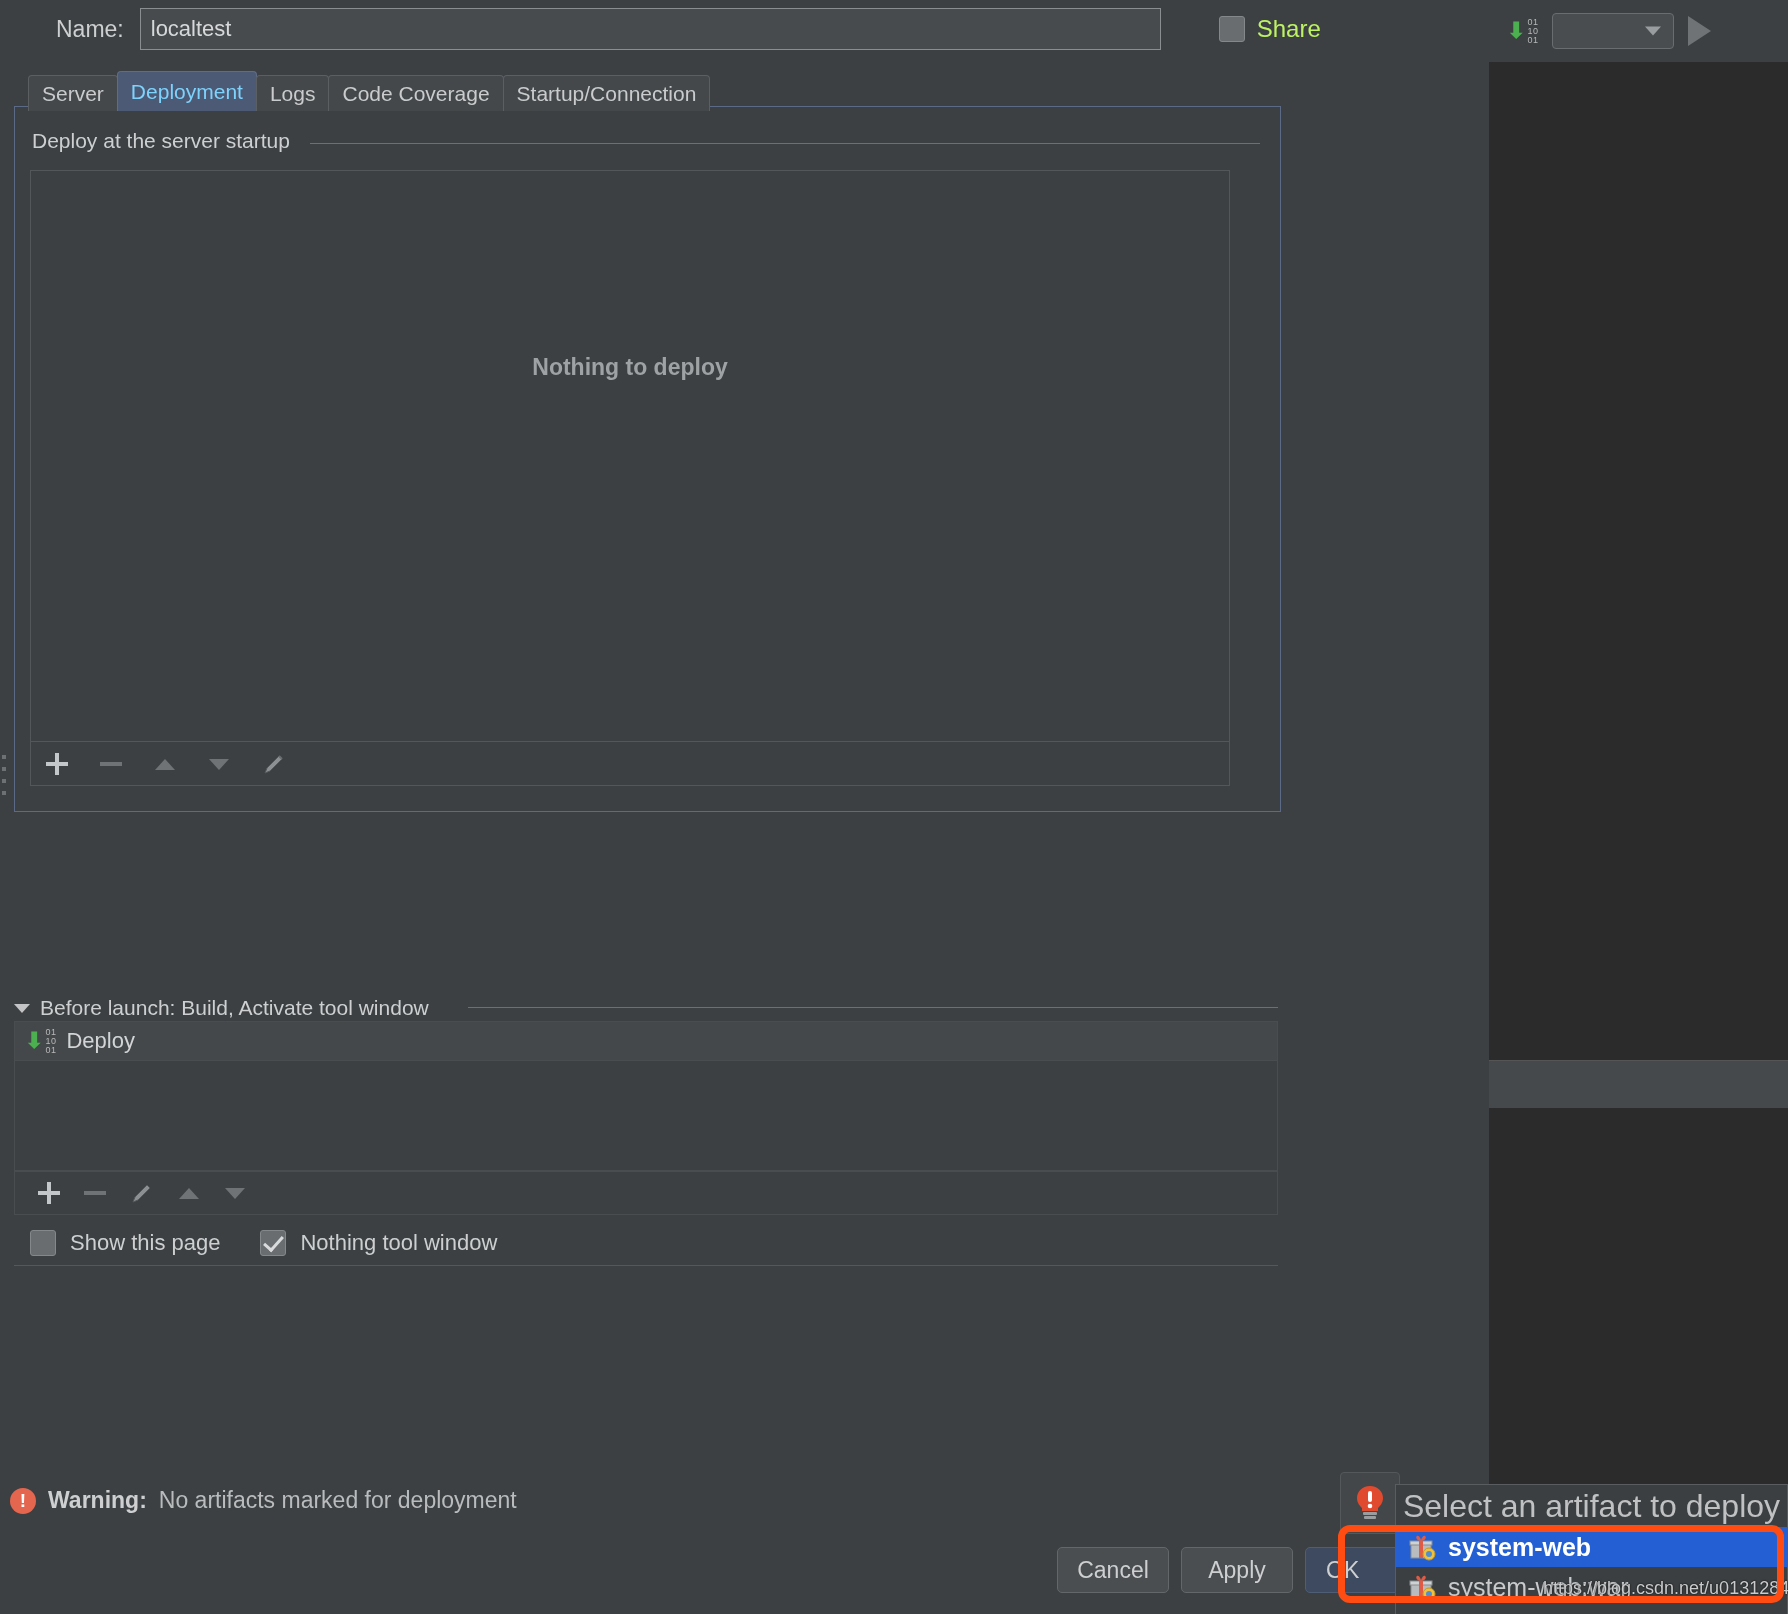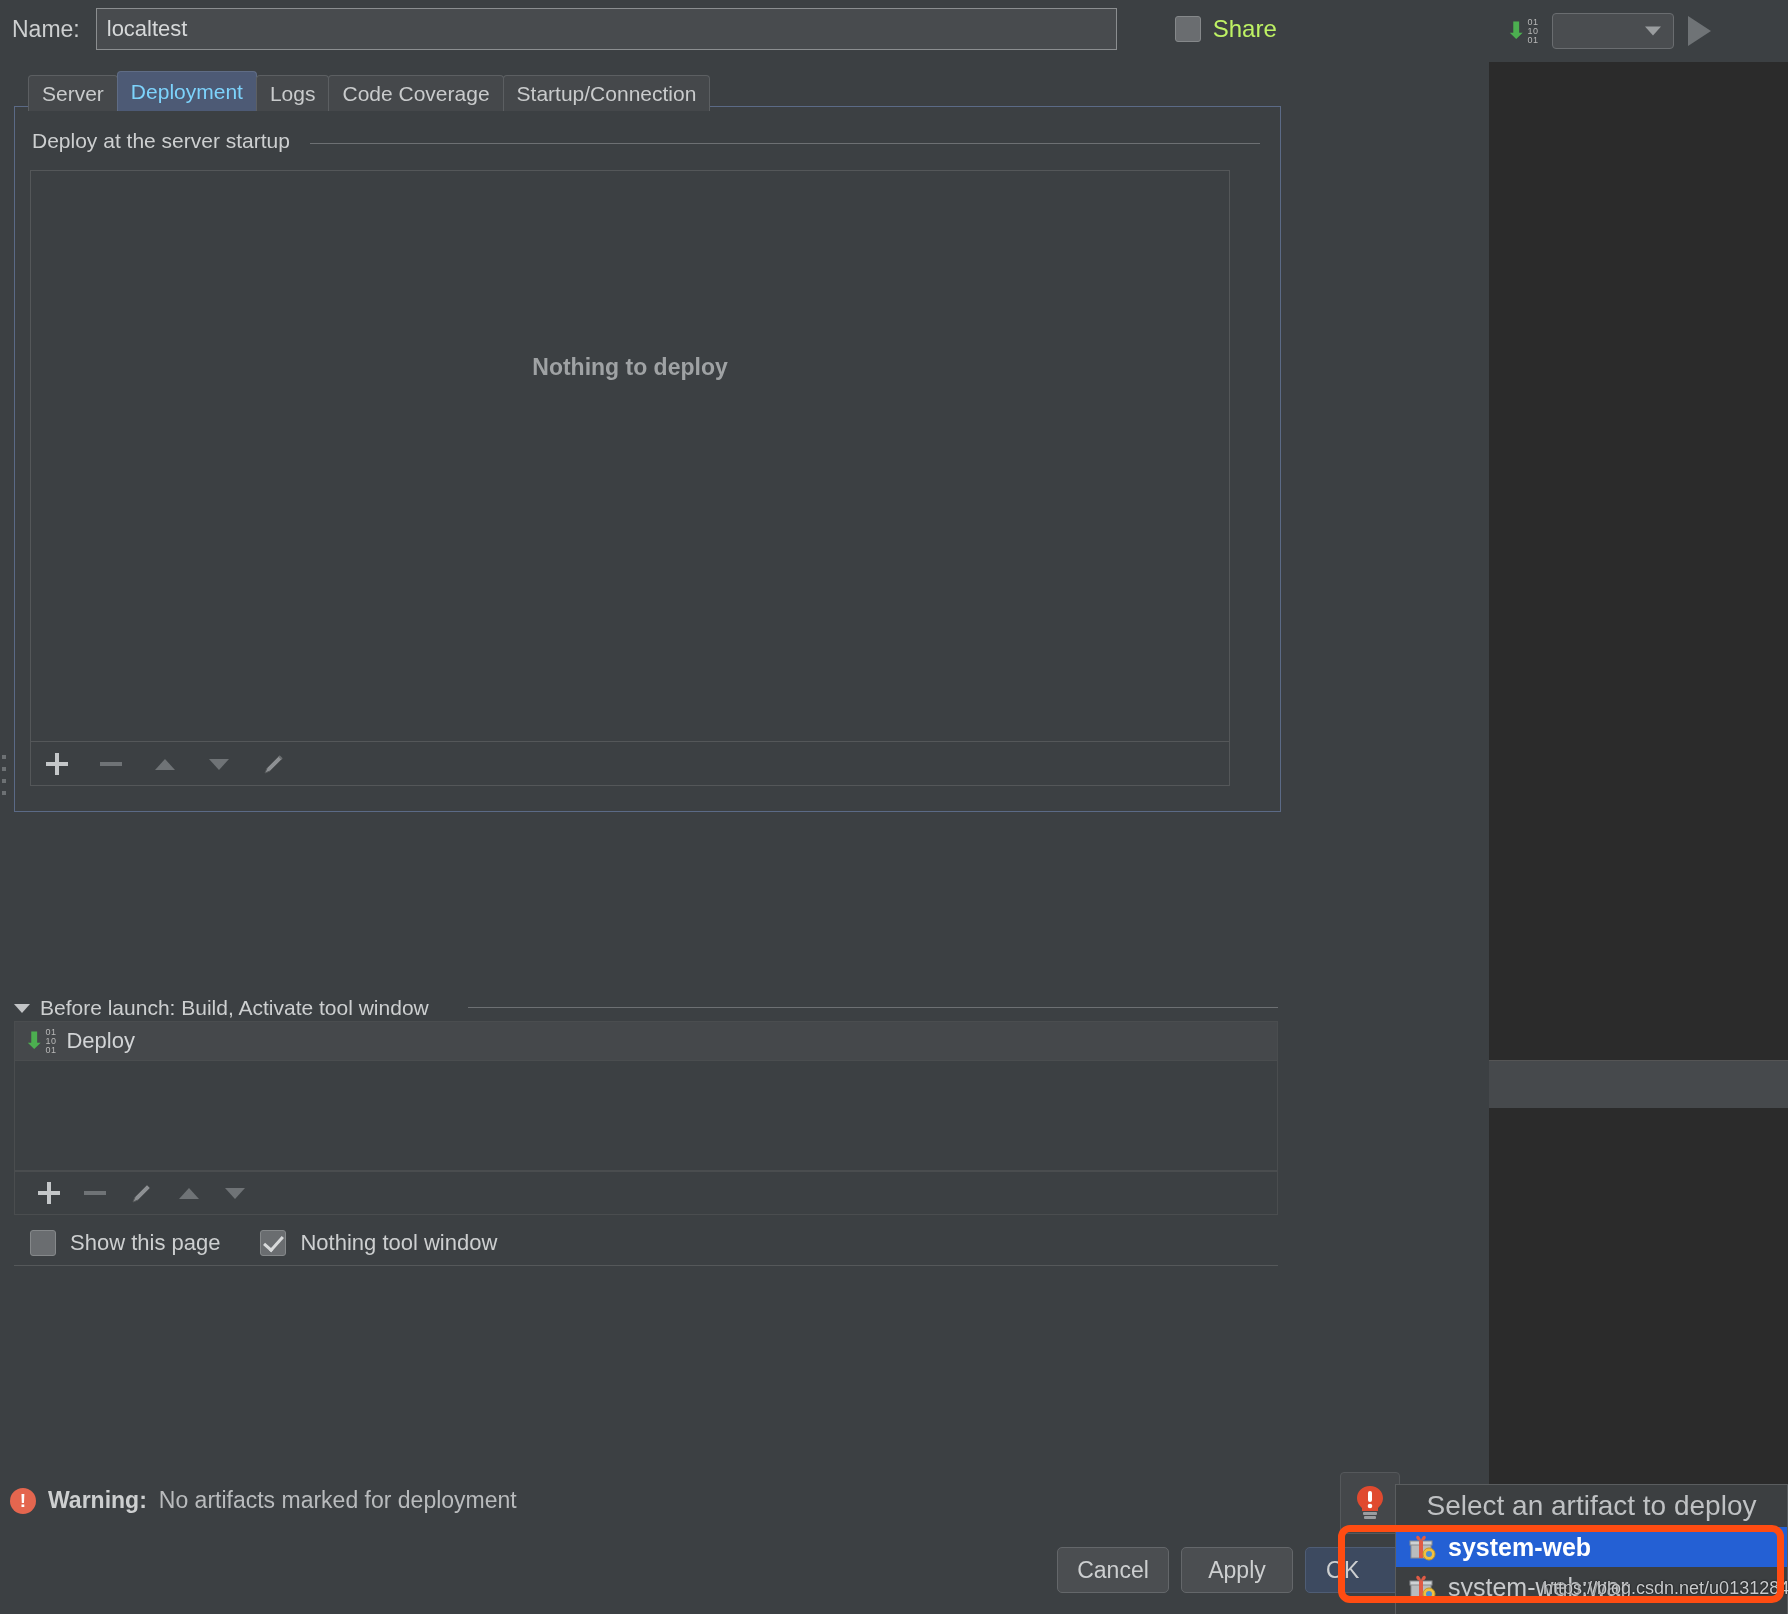--- a/index.html
+++ b/index.html
@@ -117,20 +117,21 @@
     margin-bottom: 8px;
   }
 
   
   #name-row {
     position: absolute;
     left: 0; top: 0;
     width: 1489px; height: 58px;
     display: flex;
     align-items: center;
+    padding-left: 44px;
   }
   #name-label {
     margin-left: 12px;
     font-size: 23px;
     color: #cdcfd0;
   }
   #name-input {
     margin-left: 16px;
     width: 1021px;
     height: 42px;
@@ -460,21 +461,21 @@
     border: 1px solid #5a5d5f;
     box-sizing: border-box;
     z-index: 30;
     overflow: hidden;
   }
   #popup-title {
     height: 42px;
     display: flex;
     align-items: center;
     justify-content: center;
-    font-size: 28px;
+    font-size: 32px;
     color: #bfc1c3;
     background: #3c3f41;
   }
   .popup-item {
     height: 40px;
     display: flex;
     align-items: center;
     gap: 12px;
     padding-left: 12px;
     font-size: 25px;

